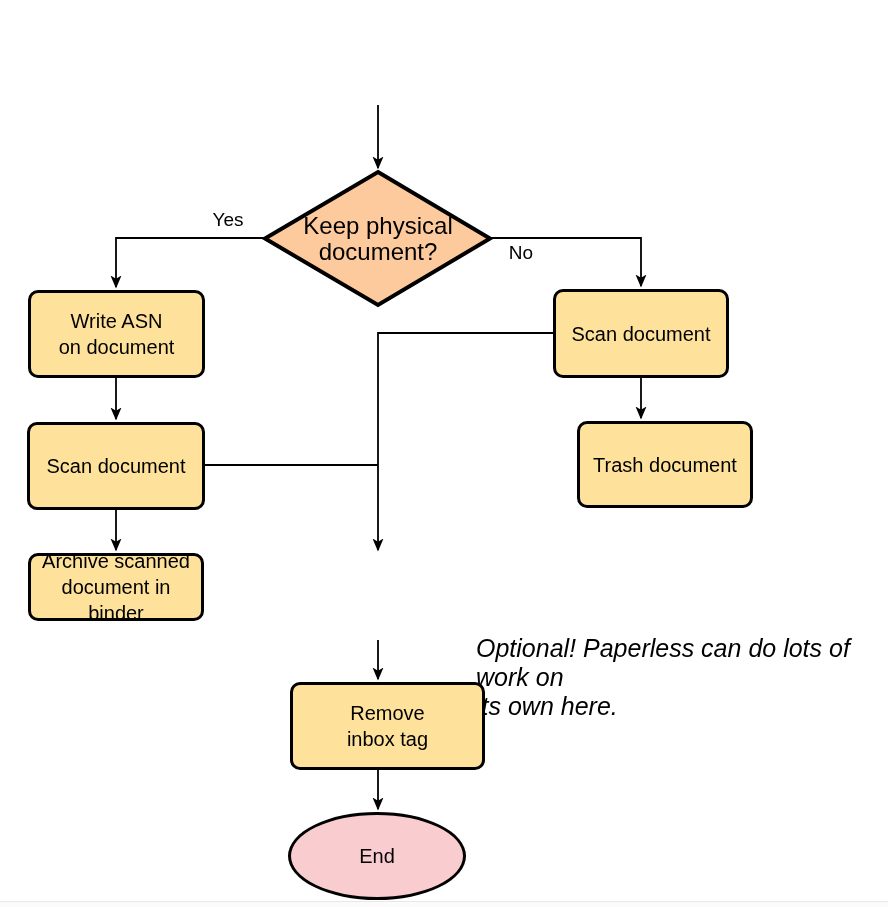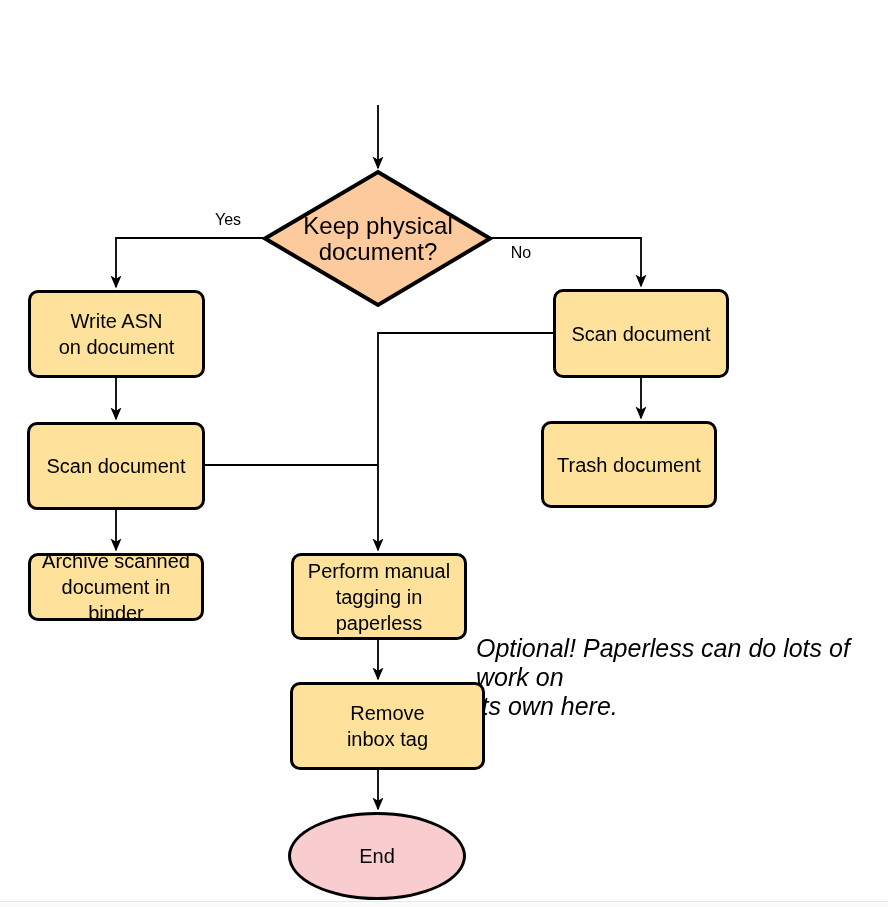--- a/index.html
+++ b/index.html
@@ -34,21 +34,21 @@
     background:var(--terminator-fill);
     border:3.5px solid var(--stroke);
     border-radius:50%;
   }
   .decision-label{
     position:absolute;display:flex;align-items:center;justify-content:center;
     text-align:center;font-size:24px;line-height:26px;white-space:pre-line;
     background:transparent;
   }
   .edge-label{
-    position:absolute;font-size:16px;line-height:22px;text-align:center;
+    position:absolute;font-size:19px;line-height:22px;text-align:center;
     background:var(--background);padding:0 2px;
   }
   .note{
     position:absolute;font-size:25px;line-height:29px;font-style:italic;
     white-space:pre-line;
     margin-top:48px;
   }
   .bottom-line{position:absolute;left:0;top:901px;width:888px;height:1px;background:var(--bottom-border);}
   .bottom-strip{position:absolute;left:0;top:902px;width:888px;height:5px;background:#fbfbfb;}
 </style>
@@ -86,29 +86,26 @@
 
   <div class="edge-label" style="left:491px;top:210px;width:60px;margin-top:32px;">No</div>
 
   <div class="node process" style="left:28px;top:290px;width:177px;height:88px;">Write ASN
 on document</div>
 
   <div class="node process" style="left:553px;top:289px;width:176px;height:89px;">Scan document</div>
 
   <div class="node process" style="left:27px;top:422px;width:178px;height:88px;">Scan document</div>
 
-  <div class="node process" style="left:541px;top:421px;width:176px;height:87px;">Trash document</div>
+  <div class="node process" style="left:577px;top:421px;width:176px;height:87px;">Trash document</div>
 
   <div class="node process" style="left:28px;top:553px;width:176px;height:68px;">Archive scanned
 document in
 binder</div>
 
-  <div class="node process" style="left:291px;top:553px;width:176px;height:87px;">Perform manual
-tagging in
-paperless</div>
 
   <div class="note" style="left:476px;top:586px;width:412px;">Optional! Paperless can do lots of work on
 its own here.</div>
 
   <div class="node process" style="left:290px;top:682px;width:195px;height:88px;">Remove
 inbox tag</div>
 
   <div class="node terminator" style="left:288px;top:812px;width:178px;height:88px;">End</div>
 
   <div class="bottom-line"></div>

